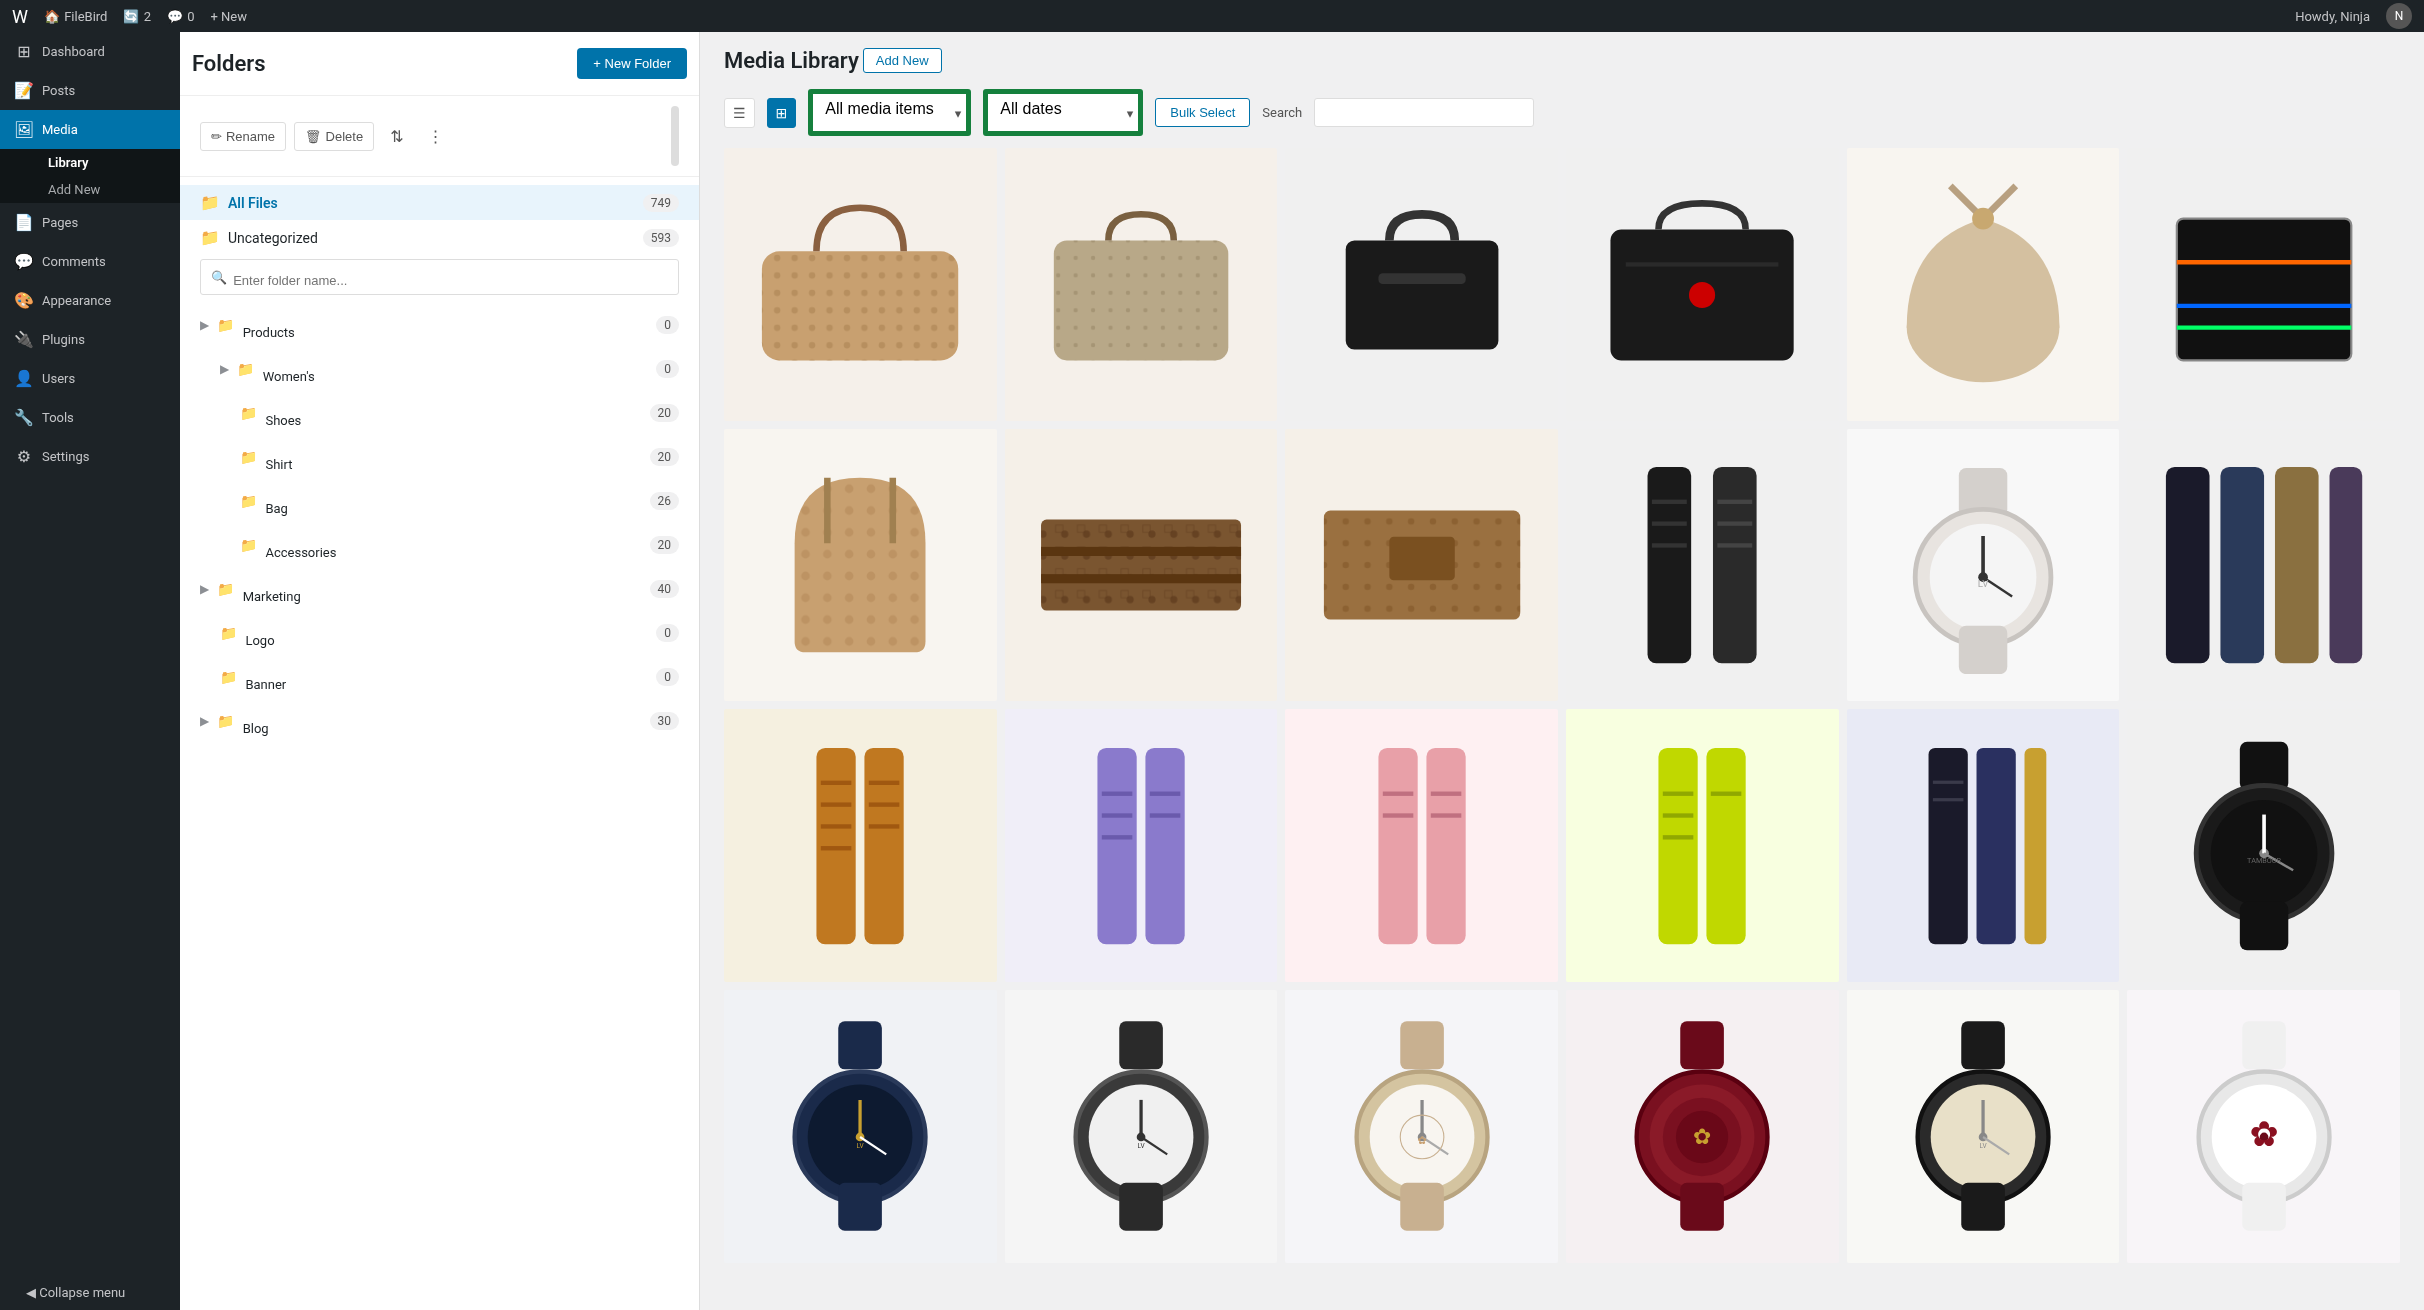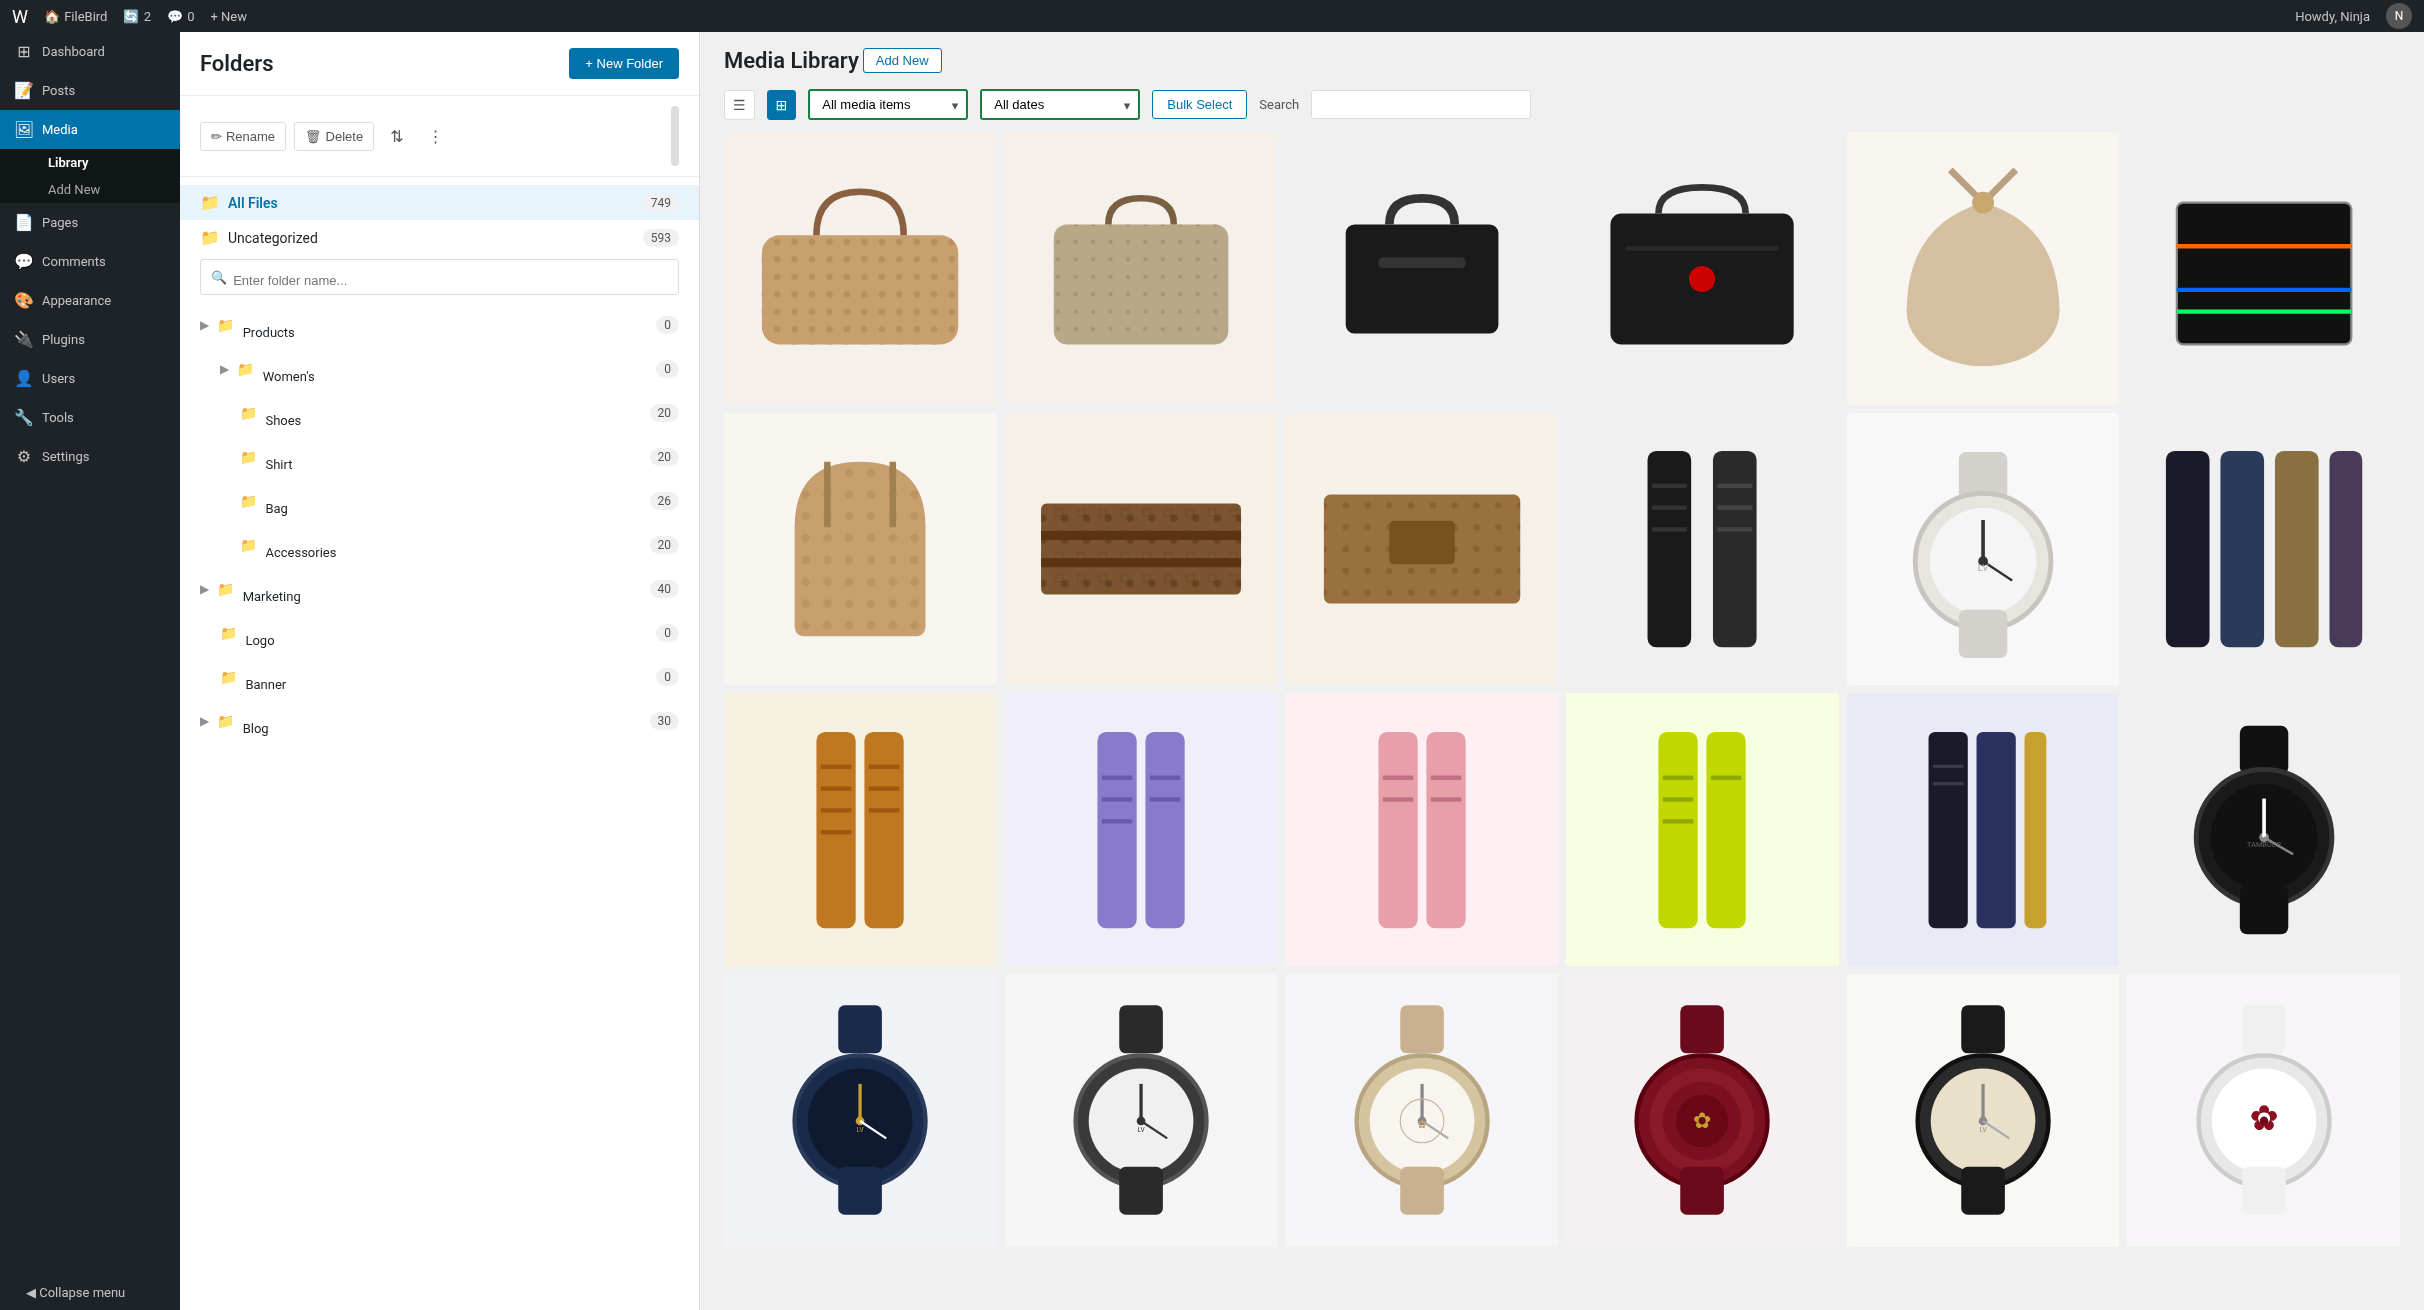--- a/index.html
+++ b/index.html
@@ -92,21 +92,21 @@
       border-right: 1px solid #ddd;
       display: flex;
       flex-direction: column;
       overflow: hidden;
       flex-shrink: 0;
     }
     .folders-header {
       display: flex;
       align-items: center;
       justify-content: space-between;
-      padding: 16px 20px;
+      padding: 16px 12px;
       border-bottom: 1px solid #eee;
       gap: 8px;
     }
     .folders-title {
       font-size: 22px;
       font-weight: 600;
       color: #1d2327;
     }
     .new-folder-btn {
       background: #0073aa;
@@ -248,25 +248,25 @@
       background: #fff;
       border: 1px solid #ddd;
       padding: 6px 8px;
       border-radius: 3px;
       cursor: pointer;
       font-size: 14px;
       color: #555;
     }
     .view-btn.active { background: #0073aa; color: #fff; border-color: #0073aa; }
     .filter-select {
-      padding: 6px 32px 6px 12px;
-      border: 2px solid #15803d;
+      padding: 6px 32px 14px 12px;
+      border: 5px solid #15803d;
       border-radius: 3px;
       background: #fff;
-      font-size: 13px;
+      font-size: 16px;
       cursor: pointer;
       appearance: none;
       -webkit-appearance: none;
       position: relative;
       min-width: 160px;
     }
     .select-wrapper {
       position: relative;
       display: inline-block;
     }

